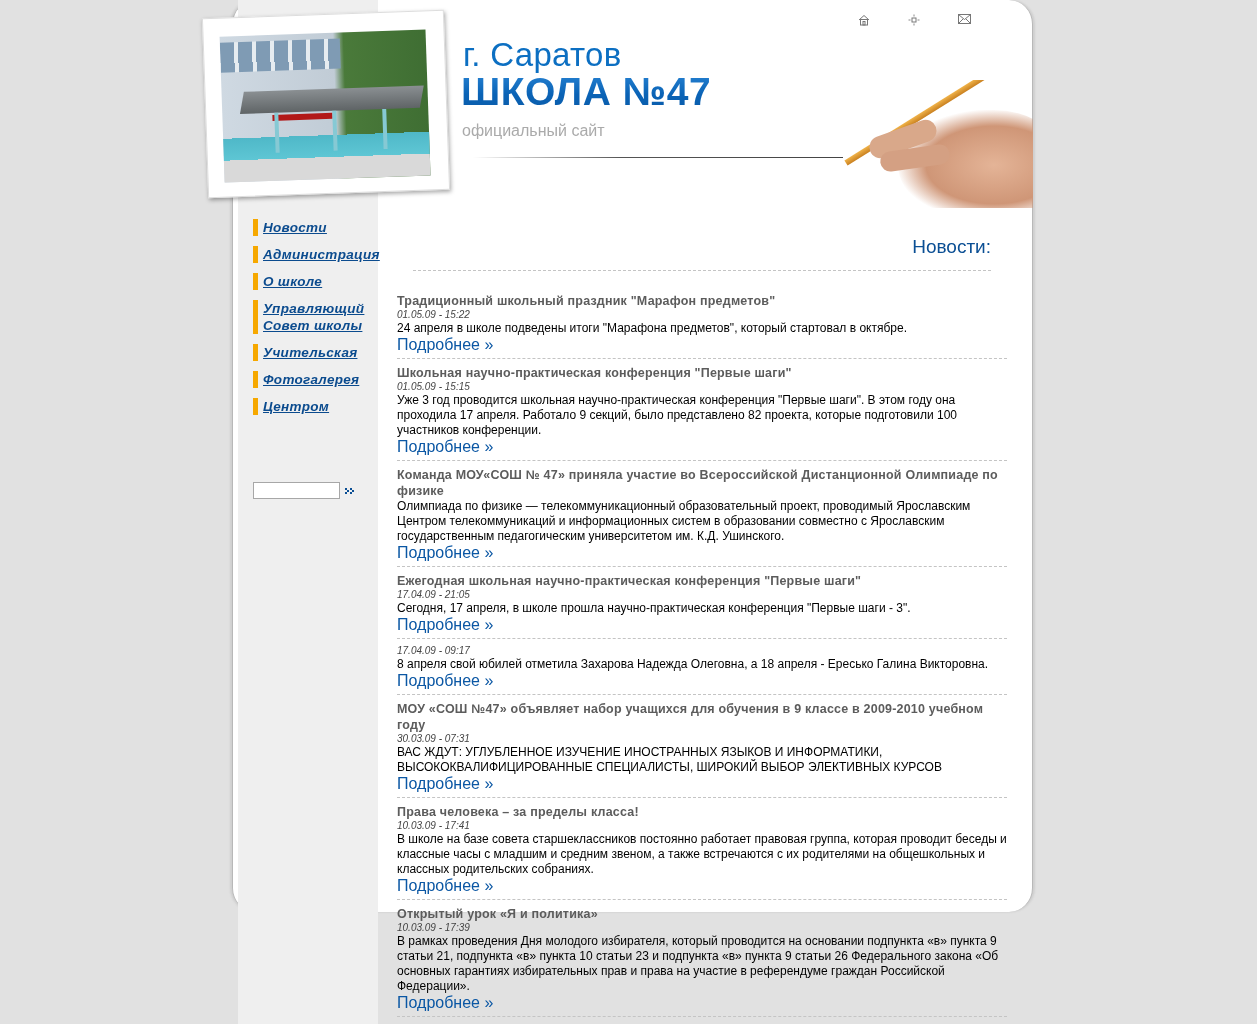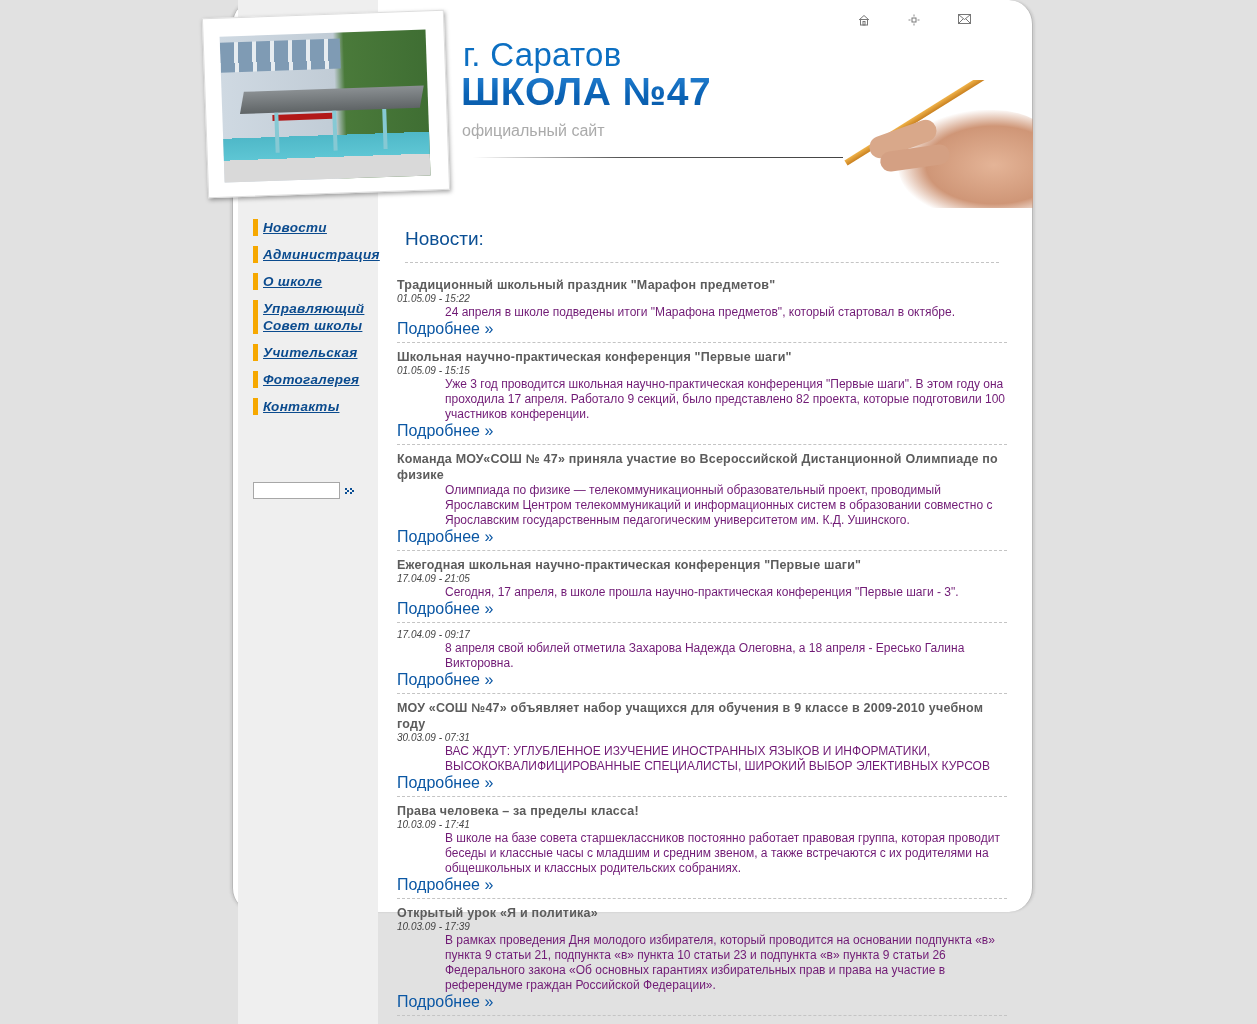--- a/index.html
+++ b/index.html
@@ -106,27 +106,28 @@
   }
   .search { position:absolute; left:20px; top:482px; display:flex; align-items:center; }
   .search input {
     width:85px; height:15px; border:1px solid #a7a7a7; background:#fff; padding:0; margin:0;
   }
   .search-go { margin-left:4px; width:12px; height:10px; cursor:pointer; }
 
   
   .content { position:absolute; left:164px; top:218px; width:610px; }
   .content h1 {
-    margin:8px; font-weight:normal; font-size:19px; color:#0b4f94; padding:2px 0 12px 0;
+    margin:16px; font-weight:normal; font-size:19px; color:#0b4f94; padding:2px 0 12px 0;
     border-bottom:1px dashed #c4c4c4;
+    text-align:right;
   }
   .news { border-bottom:1px dashed #c4c4c4; padding:6px 0 4px 0; }
   .news-title { font-size:12.5px; font-weight:bold; color:#5c5c5c; line-height:16px; letter-spacing:0.2px; }
   .news-date { font-size:10px; color:#444; line-height:12px;font-style:italic; }
-  .news-text { font-size:12px; color:#701a75; line-height:15px;margin-left:48px; }
+  .news-text { font-size:12px; color:#000000; line-height:15px; }
   .news-more { font-size:16px; color:#0b57a4; text-decoration:none; line-height:15px; display:inline-block; }
 </style>
 </head>
 <body>
 
 <div class="page">
   <div class="sidebar-bg"></div>
 
   <div class="photo-frame">
     <div class="photo">
@@ -172,21 +173,21 @@
     </a>
   </div>
 
   <div class="nav">
     <div class="nav-item"><a>Новости</a></div>
     <div class="nav-item"><a>Администрация</a></div>
     <div class="nav-item"><a>О школе</a></div>
     <div class="nav-item" style="width:100px"><a>Управляющий Совет школы</a></div>
     <div class="nav-item"><a>Учительская</a></div>
     <div class="nav-item"><a>Фотогалерея</a></div>
-    <div class="nav-item"><a>Контакты</a></div>
+    <div class="nav-item"><a>Центром</a></div>
   </div>
 
   <div class="search">
     <input type="text" placeholder="" style="">
     <svg class="search-go" viewBox="0 0 12 10" width="12" height="10">
       <rect x="1" y="2" width="2" height="2" fill="#0b4f94"></rect>
         <rect x="3" y="4" width="2" height="2" fill="#0b4f94"></rect>
         <rect x="1" y="6" width="2" height="2" fill="#0b4f94"></rect>
       <rect x="6" y="2" width="2" height="2" fill="#0b4f94"></rect>
         <rect x="8" y="4" width="2" height="2" fill="#0b4f94"></rect>

